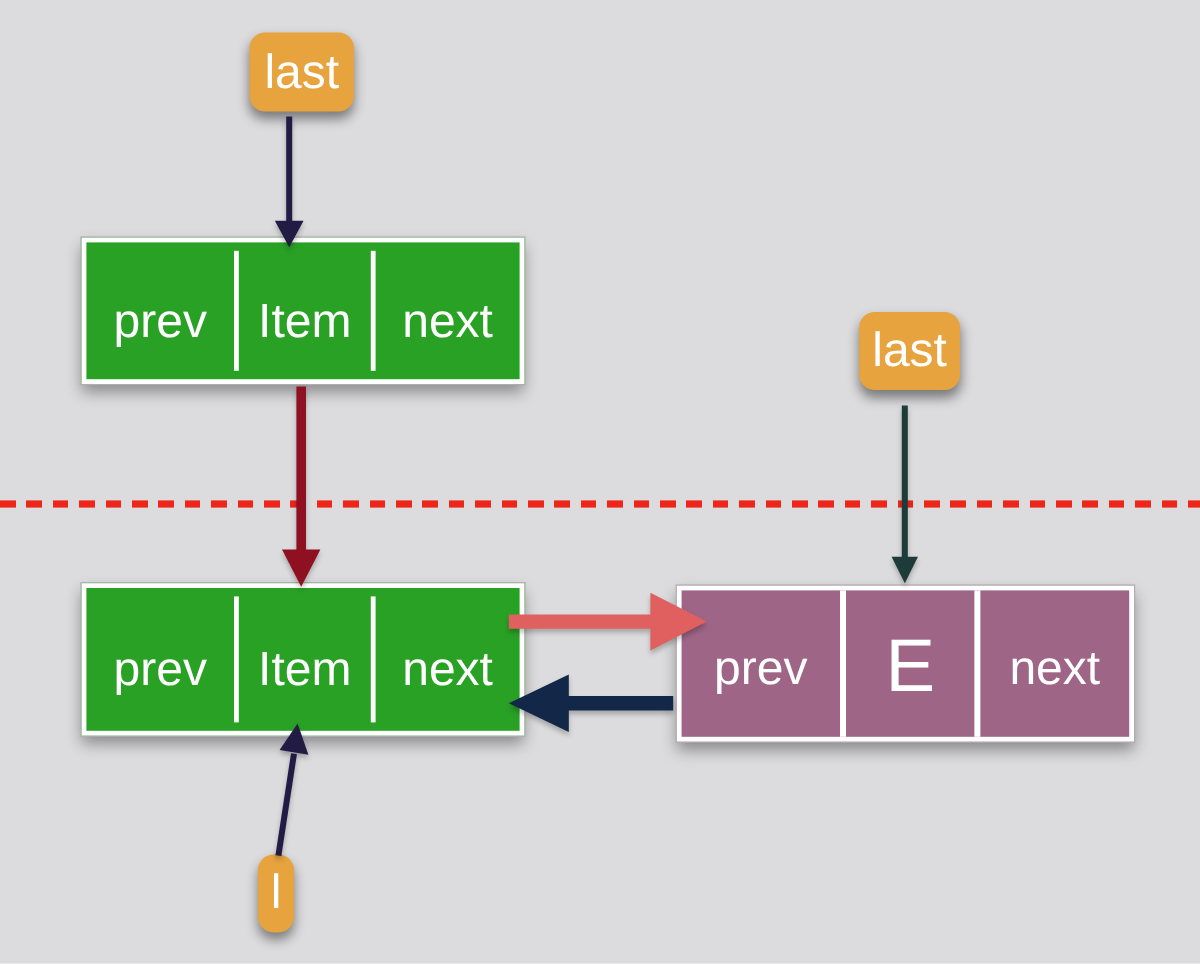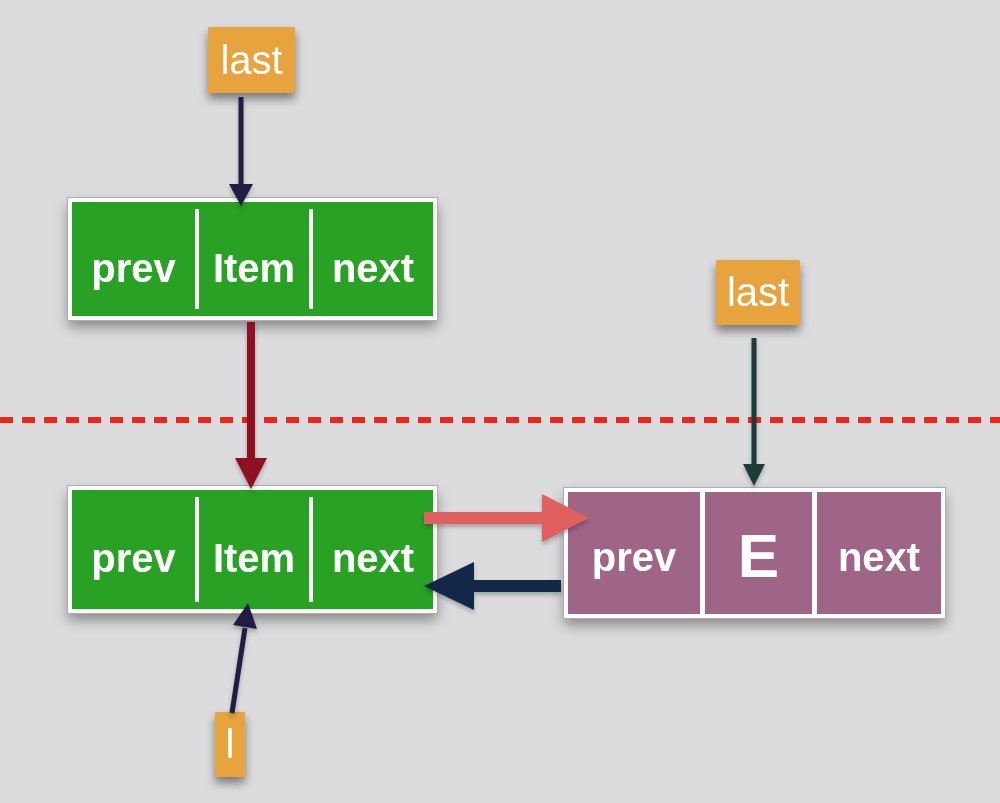--- a/index.html
+++ b/index.html
@@ -22,35 +22,35 @@
     box-shadow:0 0 0 1px #aeaeb0, 0 7px 12px rgba(0,0,0,.38);
   }
   .node.green{ background:#29a125; }
   .node.purple{ background:#9e6587; }
   #node-green-top{ left:68px; top:198px; width:369px; height:122px; }
   #node-green-bottom{ left:68px; top:486px; width:369px; height:127px; }
   #node-purple{ left:564px; top:488px; width:381px; height:130px; }
 
   .cell{
     display:flex; align-items:center; justify-content:center;
-    color:#fff; font-size:40px; overflow:hidden;font-weight:bold;
+    color:#fff; font-size:40px; overflow:hidden;
   }
   .w1{ flex:0 0 123px; } .w2{ flex:0 0 110px; } .w3{ flex:1; }
   .p1{ flex:0 0 132px; } .p2{ flex:0 0 107px; } .p3{ flex:1; }
   .green .cell{ padding-top:18px; }
   .purple .cell{ padding-top:8px; }
   .purple .cell.big{ font-size:62px; padding-top:4px; }
 
   .vdiv{ width:4px; background:#fff; }
   .green .vdiv{ margin:7px 0; }
   .purple .vdiv{ width:5px; margin:0; }
 
   
   .ptr{
-    position:absolute; background:#e6a33e; border-radius:1px;
+    position:absolute; background:#e6a33e; border-radius:13px;
     color:#fff; font-size:40px;
     display:flex; align-items:center; justify-content:center;
     box-shadow:0 6px 10px rgba(0,0,0,.45);
   }
   #ptr-last-top{ left:208px; top:27px; width:87px; height:66px; }
   #ptr-last-right{ left:716px; top:260px; width:84px; height:65px; }
   #ptr-l{ left:215px; top:712px; width:30px; height:65px; }
 
   
   .arrows{

